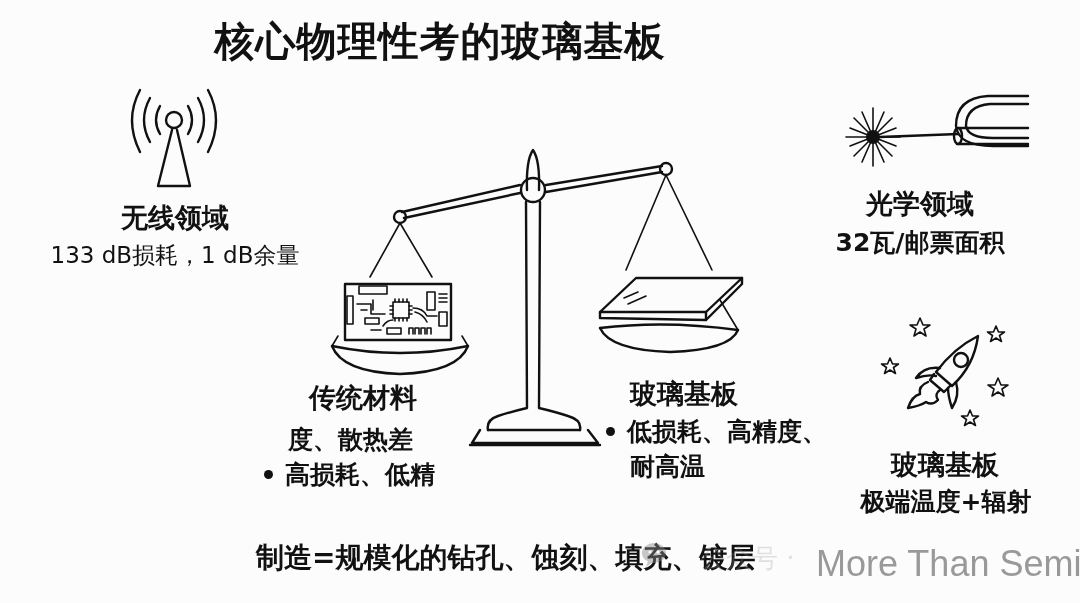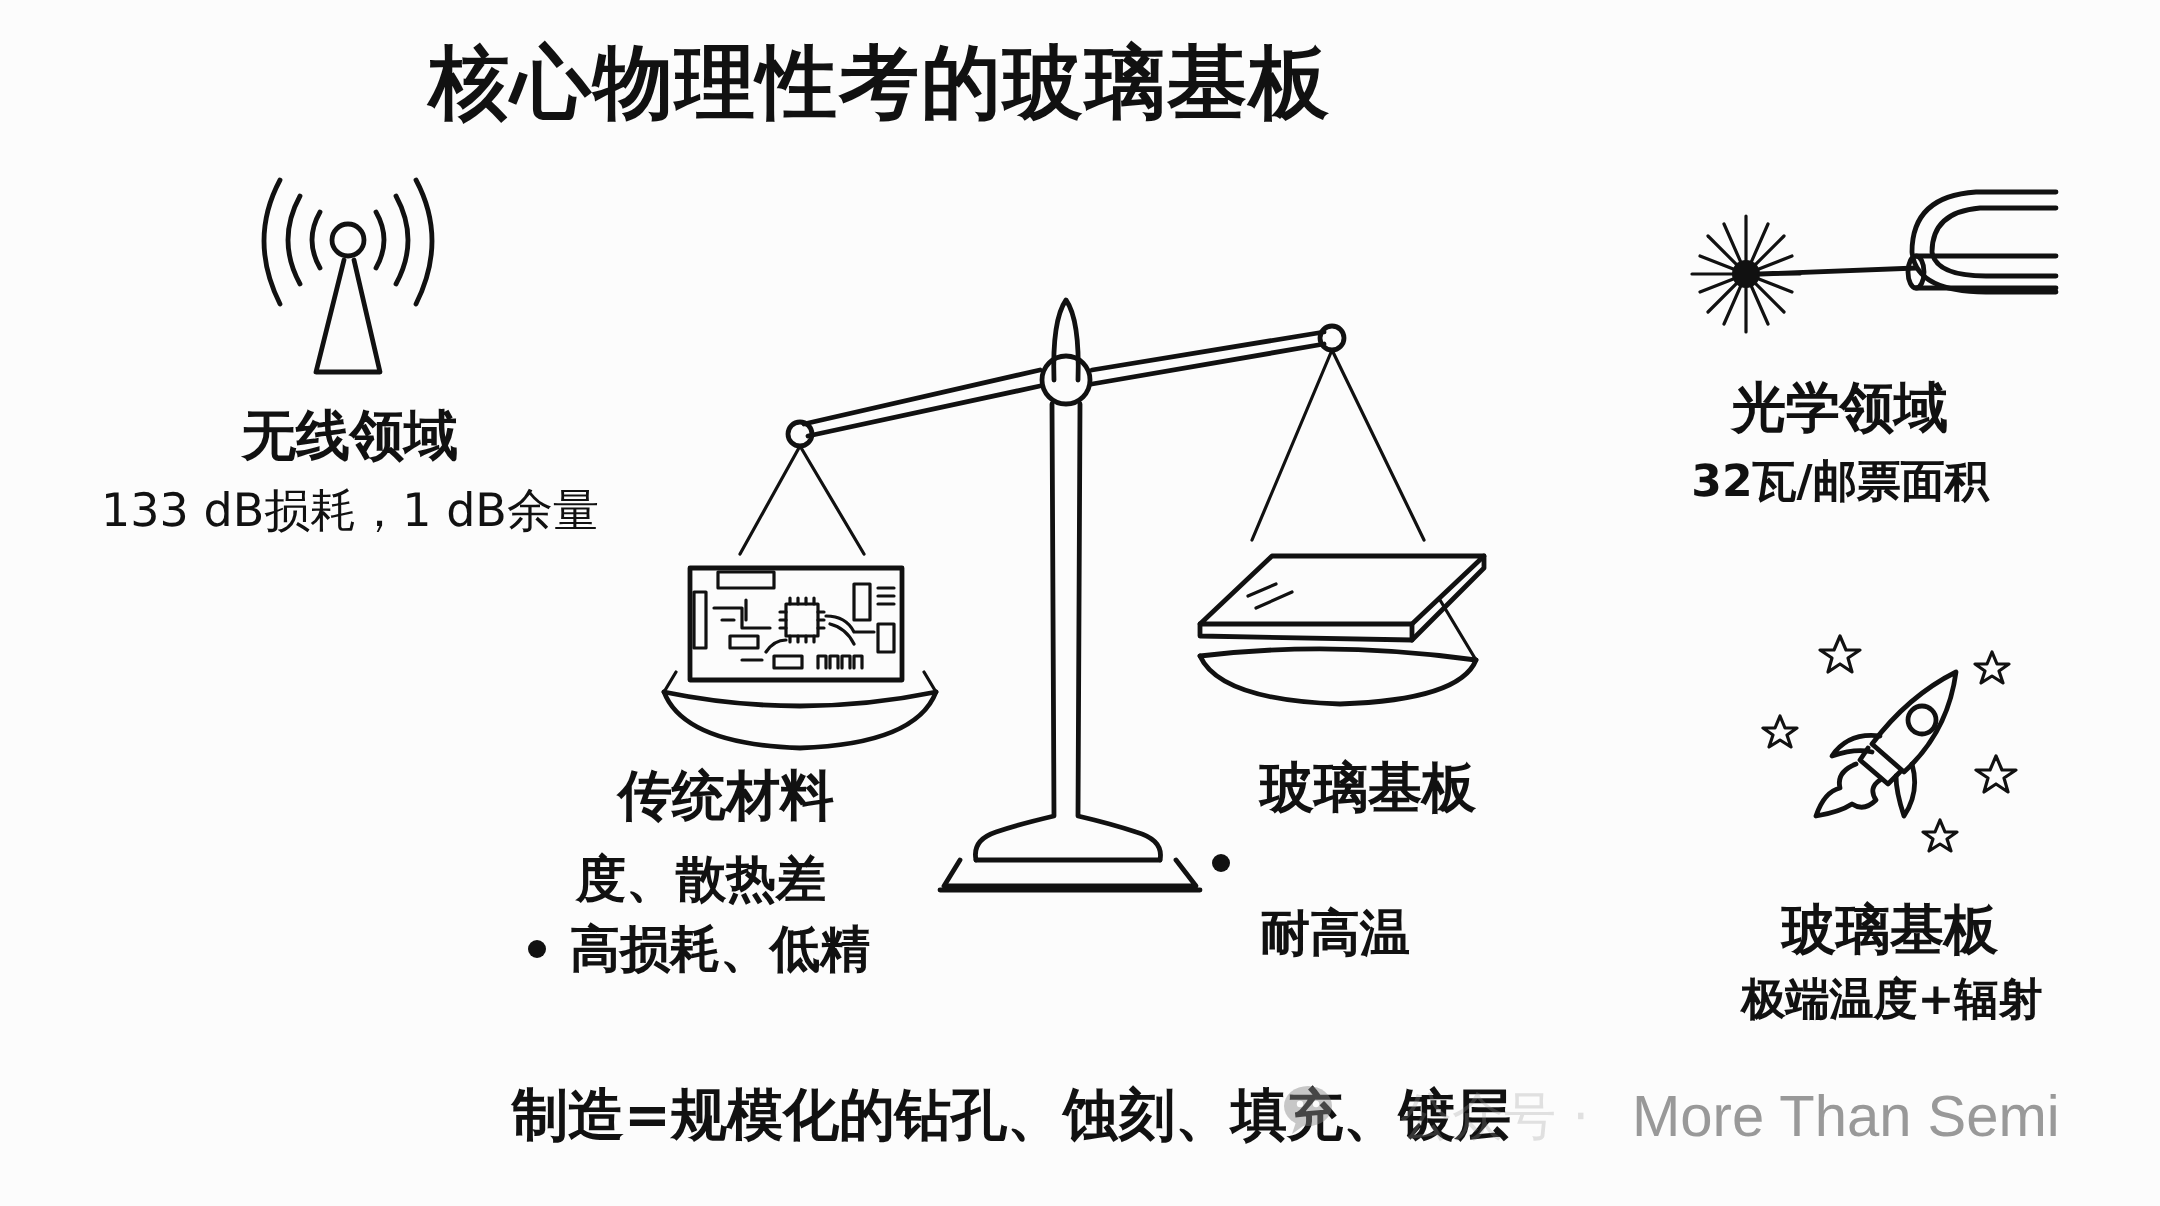--- a/index.html
+++ b/index.html
@@ -27,21 +27,21 @@
       font-size: 27px;
       font-weight: bold;
       white-space: nowrap;
     }
     .sub {
       font-size: 23px;
       font-weight: normal;
       white-space: nowrap;
     }
     .sub-bold {
-      font-size: 22px;
+      font-size: 25px;
       font-weight: bold;
       white-space: nowrap;
     }
     .center { text-align: center; }
     .bullet-block {
       font-size: 25px;
       font-weight: bold;
       line-height: 35px;
     }
     .bullet-dot {
@@ -54,21 +54,21 @@
       margin-top: -4px;
     }
     .footer {
       left: 256px; top: 539px;
       font-size: 28px;
       font-weight: bold;
       white-space: nowrap;
     }
     .watermark {
       left: 640px; top: 541px;
-      font-size: 29px;
+      font-size: 36px;
       color: rgba(120,120,120,0.75);
       white-space: nowrap;
       font-family: "Liberation Sans", sans-serif;
     }
     .watermark .wm-cn {
       color: rgba(150,150,150,0.55);
       font-family: "DejaVu Sans", sans-serif;
       font-size: 26px;
       margin-right: 16px;
     }
@@ -198,21 +198,21 @@
 </svg>
 
 <div class="abs heading" style="left:309px;top:380px;">传统材料</div>
 <div class="abs bullet-block" style="left:264px;top:422px;">
   <div style="padding-left:24px;">度、散热差</div>
   <div><span class="bullet-dot"></span><span>高损耗、低精</span></div>
 </div>
 
 <div class="abs heading" style="left:630px;top:376px;">玻璃基板</div>
 <div class="abs bullet-block" style="left:606px;top:414px;">
-  <div><span class="bullet-dot"></span></div>
+  <div><span class="bullet-dot"></span><span>低损耗、高精度、</span></div>
   <div style="padding-left:24px;">耐高温</div>
 </div>
 
 <div class="abs footer">制造=规模化的钻孔、蚀刻、填充、镀层</div>
 
 <svg style="left:640px;top:540px;opacity:0.45;" width="30" height="30" viewBox="0 0 30 30">
   <ellipse cx="14" cy="13" rx="12" ry="10" fill="#888"></ellipse>
   <path d="M8 21 L6 27 L13 22 Z" fill="#888"></path>
   <circle cx="10" cy="12" r="1.6" fill="#fcfcfc"></circle>
   <circle cx="18" cy="12" r="1.6" fill="#fcfcfc"></circle>

